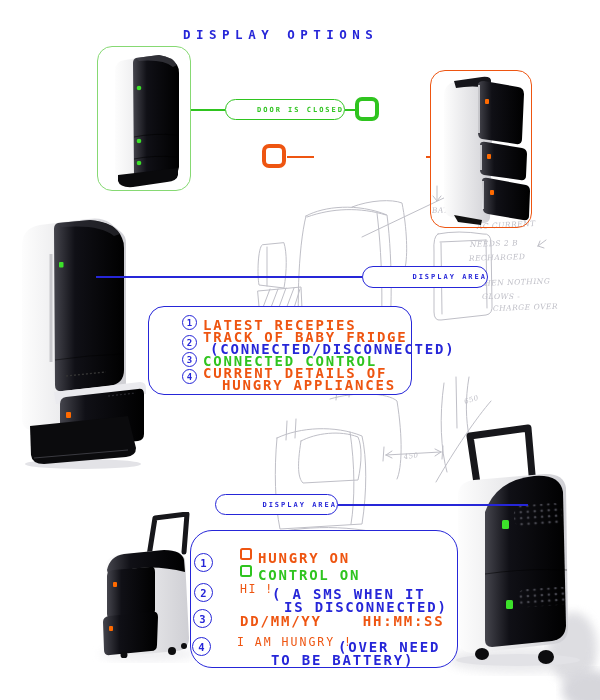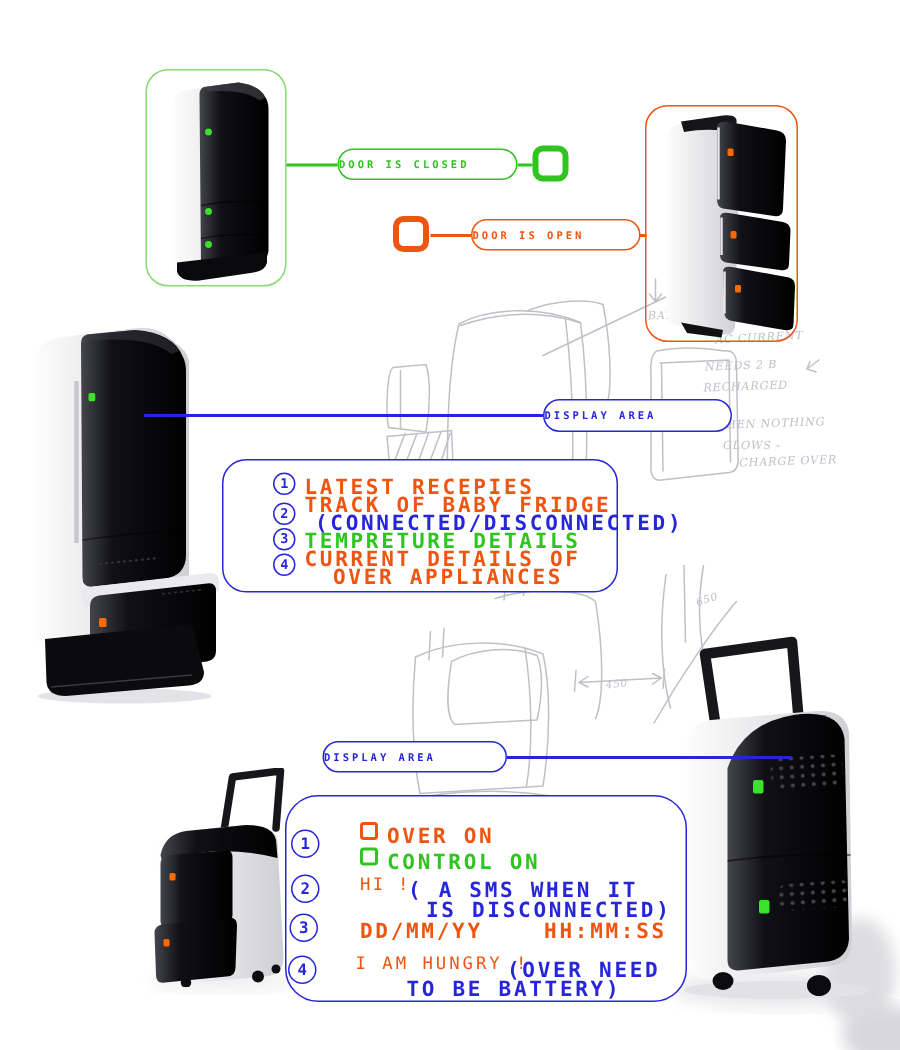--- a/index.html
+++ b/index.html
@@ -6,21 +6,21 @@
   .stage{position:relative;width:600px;height:700px;background:#fff;overflow:hidden;
          font-family:"DejaVu Sans Mono",monospace;}
   .abs{position:absolute;}
   .t{font-weight:bold;font-size:14px;letter-spacing:1.8px;white-space:pre;line-height:1;}
   .t-big{font-weight:normal;font-size:11.5px;letter-spacing:1.5px;white-space:pre;line-height:1;}
   .c-b{color:var(--blue,#2626d8);}
   .c-o{color:var(--orange,#ee5511);}
   .c-g{color:var(--green,#2fc41f);}
   .title{font-weight:bold;font-size:12.5px;letter-spacing:5.5px;color:var(--blue,#2626d8);white-space:pre;}
   .pill{border:1.4px solid;border-radius:12px;background:#fff;display:flex;align-items:center;
-        justify-content:flex-start;font-weight:bold;font-size:7px;letter-spacing:2px;box-sizing:border-box;}
+        justify-content:flex-end;font-weight:bold;font-size:7px;letter-spacing:2px;box-sizing:border-box;}
   .pill-g{border-color:var(--green,#2fc41f);color:var(--green,#2fc41f);}
   .pill-o{border-color:var(--orange,#ee5511);color:var(--orange,#ee5511);}
   .pill-b{border-color:var(--blue,#2626d8);color:var(--blue,#2626d8);}
   .hline{height:1.6px;}
   .bg-g{background:var(--green,#2fc41f);} .bg-o{background:var(--orange,#ee5511);} .bg-b{background:var(--blue,#2626d8);}
   .photo-box{border-radius:15px;border:1.4px solid;box-sizing:border-box;background:transparent;}
   .sqicon{width:16px;height:16px;border:4px solid;border-radius:7px;background:#fff;box-sizing:content-box;}
   .listbox{border:1.6px solid var(--blue,#2626d8);border-radius:18px;background:#fff;box-sizing:border-box;}
   .numc{border:1.3px solid var(--blue,#2626d8);color:var(--blue,#2626d8);border-radius:50%;
         display:flex;align-items:center;justify-content:center;font-weight:bold;box-sizing:border-box;}
@@ -171,36 +171,34 @@
     <rect x="66" y="80" width="48" height="22" rx="8" fill="url(#ventp)" transform="rotate(-4 90 91)"></rect>
     <rect x="70" y="164" width="50" height="18" rx="7" fill="url(#ventp)" transform="rotate(-4 95 173)"></rect>
     <ellipse cx="34" cy="230" rx="7" ry="6" fill="#0c0c0e"></ellipse>
       <ellipse cx="98" cy="233" rx="8" ry="7" fill="#0c0c0e"></ellipse>
     <g style="fill:var(--indicator-green,#3ce22a)">
       <rect x="54" y="96" width="7" height="9" rx="1.5"></rect>
         <rect x="58" y="176" width="7" height="9" rx="1.5"></rect>
     </g>
   </svg>
 
+  <div class="abs z2 title" style="left:183px;top:27px">DISPLAY OPTIONS</div>
 
   <div class="abs z2 photo-box" style="left:97px;top:46px;width:94px;height:145px;border-color:var(--photo-box-green,#86d973)"></div>
   <div class="abs z2 photo-box" style="left:430px;top:70px;width:102px;height:158px;border-color:var(--orange,#ee5511)"></div>
 
   <div class="abs z2 hline bg-g" style="left:191px;top:109px;width:34px"></div>
   <div class="abs z2 pill pill-g" style="left:225px;top:99px;width:120px;height:21px">
     <span>DOOR IS CLOSED</span>
   </div>
   <div class="abs z2 hline bg-g" style="left:345px;top:109px;width:10px"></div>
   <div class="abs z2 sqicon" style="left:355px;top:97px;border-color:var(--green,#2fc41f)"></div>
 
   <div class="abs z2 sqicon" style="left:262px;top:144px;border-color:var(--orange,#ee5511)"></div>
   <div class="abs z2 hline bg-o" style="left:287px;top:156px;width:27px"></div>
-  <div class="abs z2 pill pill-o" style="left:314px;top:146px;width:113px;height:21px">
-    <span>DOOR IS OPEN</span>
-  </div>
   <div class="abs z2 hline bg-o" style="left:426px;top:156px;width:5px"></div>
 
   <div class="abs z2 hline bg-b" style="left:96px;top:276px;width:266px"></div>
   <div class="abs z2 pill pill-b" style="left:362px;top:266px;width:126px;height:22px">
     <span>DISPLAY AREA</span>
   </div>
 
   <div class="abs z2 listbox" style="left:148px;top:306px;width:264px;height:89px;border-radius:16px"></div>
   <div class="abs z2 numc numc-s" style="left:182px;top:315px">
       <span>1</span>
@@ -210,23 +208,23 @@
     </div>
   <div class="abs z2 numc numc-s" style="left:182px;top:352px">
       <span>3</span>
     </div>
   <div class="abs z2 numc numc-s" style="left:182px;top:369px">
       <span>4</span>
     </div>
   <div class="abs z2 t c-o" style="left:203px;top:318px">LATEST RECEPIES</div>
   <div class="abs z2 t c-o" style="left:203px;top:330px">TRACK OF BABY FRIDGE</div>
   <div class="abs z2 t c-b" style="left:210px;top:342px">(CONNECTED/DISCONNECTED)</div>
-  <div class="abs z2 t c-g" style="left:203px;top:354px">TEMPRETURE DETAILS</div>
+  <div class="abs z2 t c-g" style="left:203px;top:354px">CONNECTED CONTROL</div>
   <div class="abs z2 t c-o" style="left:203px;top:366px">CURRENT DETAILS OF</div>
-  <div class="abs z2 t c-o" style="left:222px;top:378px">OVER APPLIANCES</div>
+  <div class="abs z2 t c-o" style="left:222px;top:378px">HUNGRY APPLIANCES</div>
 
   <div class="abs z2 pill pill-b" style="left:215px;top:494px;width:123px;height:21px">
     <span>DISPLAY AREA</span>
   </div>
   <div class="abs z2 hline bg-b" style="left:338px;top:504px;width:190px"></div>
 
   <div class="abs z2 listbox" style="left:190px;top:530px;width:268px;height:138px;border-radius:22px"></div>
   <div class="abs z2 numc numc-l" style="left:194px;top:553px">
       <span>1</span>
     </div>
@@ -234,21 +232,21 @@
       <span>2</span>
     </div>
   <div class="abs z2 numc numc-l" style="left:193px;top:609px">
       <span>3</span>
     </div>
   <div class="abs z2 numc numc-l" style="left:192px;top:637px">
       <span>4</span>
     </div>
 
   <div class="abs z2 mini-sq" style="left:240px;top:548px;border-color:var(--orange,#ee5511)"></div>
-  <div class="abs z2 t c-o" style="left:258px;top:551px">OVER ON</div>
+  <div class="abs z2 t c-o" style="left:258px;top:551px">HUNGRY ON</div>
   <div class="abs z2 mini-sq" style="left:240px;top:565px;border-color:var(--green,#2fc41f)"></div>
   <div class="abs z2 t c-g" style="left:258px;top:568px">CONTROL ON</div>
 
   <div class="abs z2 t-big c-o" style="left:240px;top:584px">HI !</div>
   <div class="abs z2 t c-b" style="left:272px;top:587px">( A SMS WHEN IT</div>
   <div class="abs z2 t c-b" style="left:284px;top:600px">IS DISCONNECTED)</div>
 
   <div class="abs z2 t c-o" style="left:240px;top:614px">DD/MM/YY    HH:MM:SS</div>
 
   <div class="abs z2 t-big c-o" style="left:237px;top:637px;letter-spacing:2px">I AM HUNGRY !</div>

